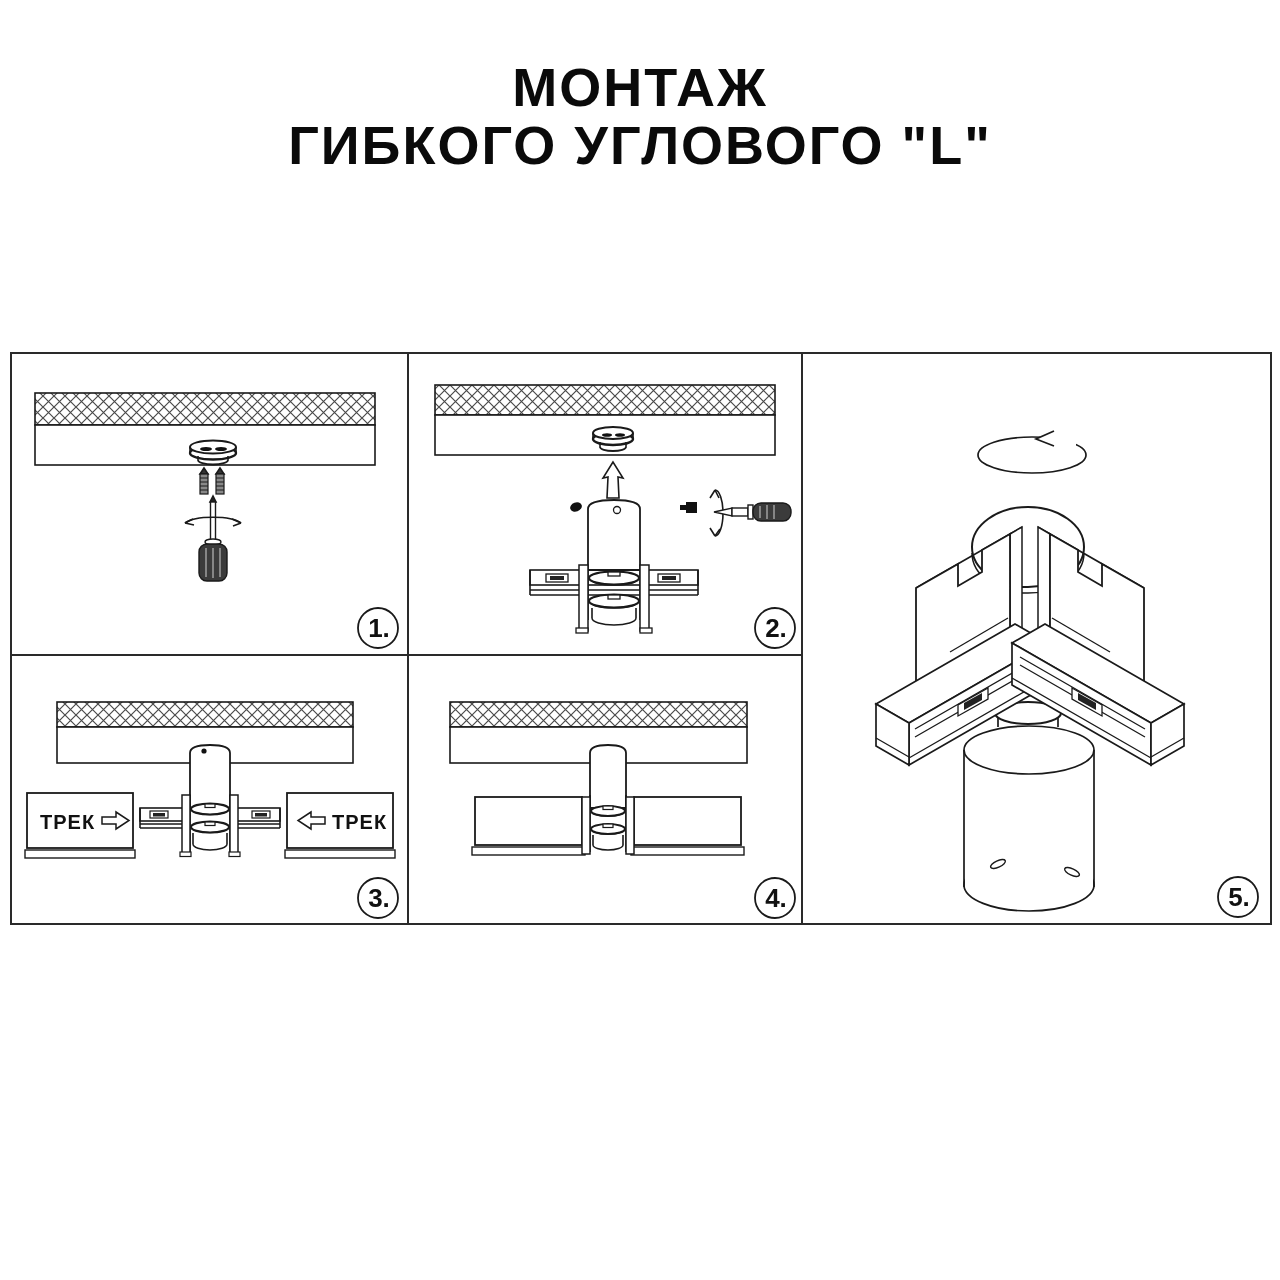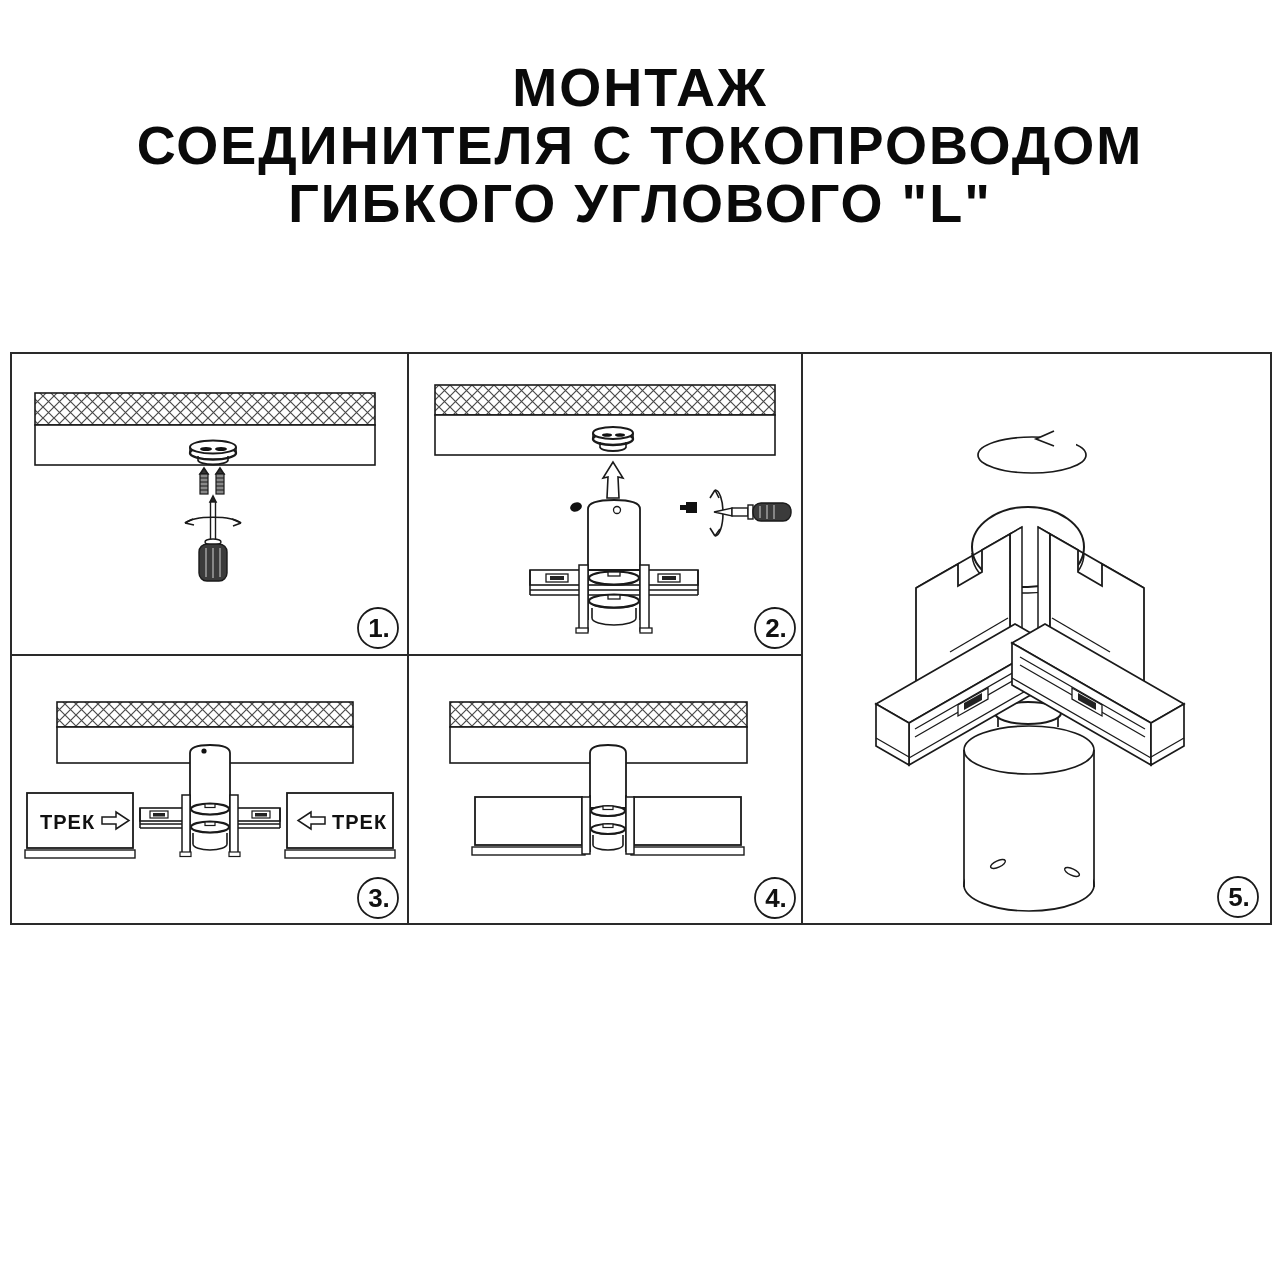--- a/index.html
+++ b/index.html
@@ -13,21 +13,20 @@
   svg{display:block;}
   svg text{font-family:"Liberation Sans",sans-serif;font-weight:bold;fill:#111;}
   .badge-num{font-size:26px;}
   .track-label{font-size:20px;letter-spacing:1px;}
 </style>
 </head>
 <body>
 
 <div class="title">
   <div>МОНТАЖ</div>
-  <div>СОЕДИНИТЕЛЯ С ТОКОПРОВОДОМ</div>
   <div>ГИБКОГО УГЛОВОГО "L"</div>
 </div>
 
 <div class="diagram-wrap">
 <svg width="1262" height="573" viewBox="0 0 1262 573">
   <defs>
     <pattern id="hatch" width="11" height="11" patternUnits="userSpaceOnUse">
       <path d="M0,0 L11,11 M11,0 L0,11" stroke="#4a4a4a" stroke-width="1.2" fill="none"></path>
     </pattern>
   </defs>

